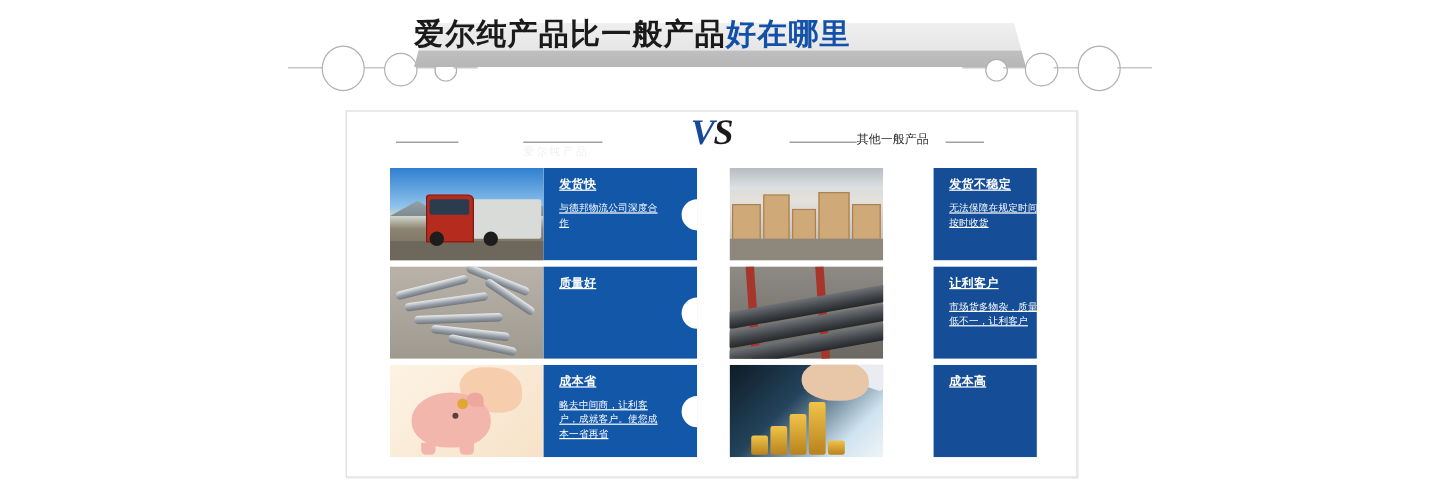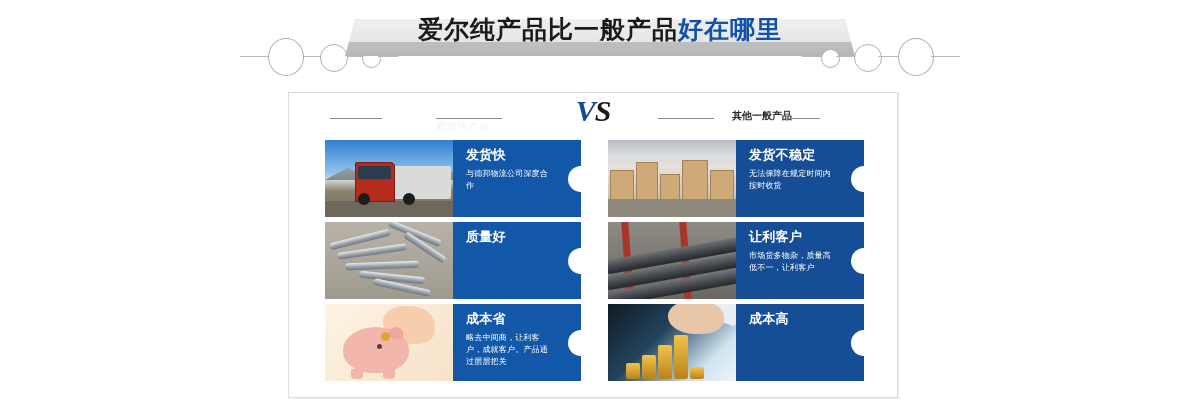--- a/index.html
+++ b/index.html
@@ -18,21 +18,21 @@
 
   .circ{position:absolute;border:1px solid #b0b0b0;border-radius:50%;background:#fff;}
 
   .banner{
     position:absolute;left:345px;top:19px;width:510px;height:37px;
     background:linear-gradient(180deg,#efefef 0%,#e6e6e6 62%,#bfbfbf 63%,#b6b6b6 100%);
     clip-path:polygon(10px 0,500px 0,510px 37px,0 37px);
   }
   .banner-title{
     position:absolute;left:345px;top:12px;width:510px;height:34px;
-    line-height:34px;text-align:center;white-space:nowrap;
+    line-height:34px;white-space:nowrap;
     font-size:25px;font-weight:bold;letter-spacing:1px;color:#1a1a1a;
   }
   .banner-title .hl{color:#1351a8;}
 
   
   .frame{
     position:absolute;left:288px;top:92px;width:610px;height:306px;
     border:1px solid #dcdcdc;background:#fff;box-sizing:border-box;
     box-shadow:1px 1px 0 #eee;
   }
@@ -49,40 +49,40 @@
   .vsline{position:absolute;top:22px;height:1px;background:#8a8a8a;}
   .vsline.l1{left:42px;width:52px;}
   .vsline.l2{left:148px;width:66px;}
   .vsline.r1{left:370px;width:56px;}
   .vsline.r2{left:500px;width:32px;}
   .ghost{
     position:absolute;left:148px;top:24px;width:110px;
     font-size:9px;color:#f0f0f0;letter-spacing:2px;white-space:nowrap;
   }
   .otherlabel{
-    position:absolute;left:426px;top:13px;width:78px;text-align:right;
-    font-size:10px;font-weight:bold;color:#2a2a2a;white-space:nowrap;
+    position:absolute;left:426px;top:13px;width:78px;text-align:left;
+    font-size:10px;font-weight:normal;color:#2a2a2a;white-space:nowrap;
   }
 
   
   .col{position:absolute;top:140px;width:256px;}
   .col.left{left:325px;}
   .col.right{left:608px;}
   .card{position:relative;height:77px;margin-bottom:5px;overflow:hidden;}
   .card:last-child{margin-bottom:0;}
 
   .thumb{position:absolute;left:0;top:0;width:128px;height:77px;overflow:hidden;}
   .panel{
     position:absolute;left:128px;top:0;width:128px;height:77px;
     color:#fff;box-sizing:border-box;padding:9px 26px 0 13px;
   }
   .panel.l{background:#1257a8;}
-  .panel.r{background:#154e96;}
-  .panel .ttl{font-size:13px;font-weight:bold;line-height:12px;margin-bottom:7px;letter-spacing:.3px;}
-  .panel .desc{font-size:8px;line-height:12px;letter-spacing:.2px;}
+  .panel.r{background:#154e96;margin-left:42px;}
+  .panel .ttl{font-size:10px;font-weight:bold;line-height:12px;margin-bottom:7px;letter-spacing:.3px;text-decoration:underline;}
+  .panel .desc{font-size:8px;line-height:12px;letter-spacing:.2px;text-decoration:underline;}
   .notch{
     position:absolute;right:-13px;top:50%;transform:translateY(-50%);
     width:26px;height:26px;border-radius:50%;background:#fff;
   }
 
   
   .img{position:absolute;inset:0;}
   
   .truck{background:linear-gradient(180deg,#2f7fd0 0%,#8fc3ec 42%,#cfd6cf 52%,#8d8370 66%,#6f6a5e 100%);}
   .truck .cab{position:absolute;left:30px;top:22px;width:40px;height:40px;background:#b52b1d;border-radius:3px 5px 0 0;box-shadow:0 0 0 1px #7d1c12 inset;}
@@ -214,21 +214,21 @@
         <div class="body"></div>
           <div class="ear"></div>
           <div class="eye"></div>
         <div class="leg1"></div>
           <div class="leg2"></div>
           <div class="coin"></div>
       </div>
     </div>
     <div class="panel l">
       <div class="ttl">成本省</div>
-      <div class="desc">略去中间商，让利客户，成就客户。产品通过层层把关</div>
+      <div class="desc">略去中间商，让利客户，成就客户。使您成本一省再省</div>
       <div class="notch"></div>
     </div>
   </div>
 
 </div>
 
 <div class="col right">
 
   <div class="card">
     <div class="thumb">

